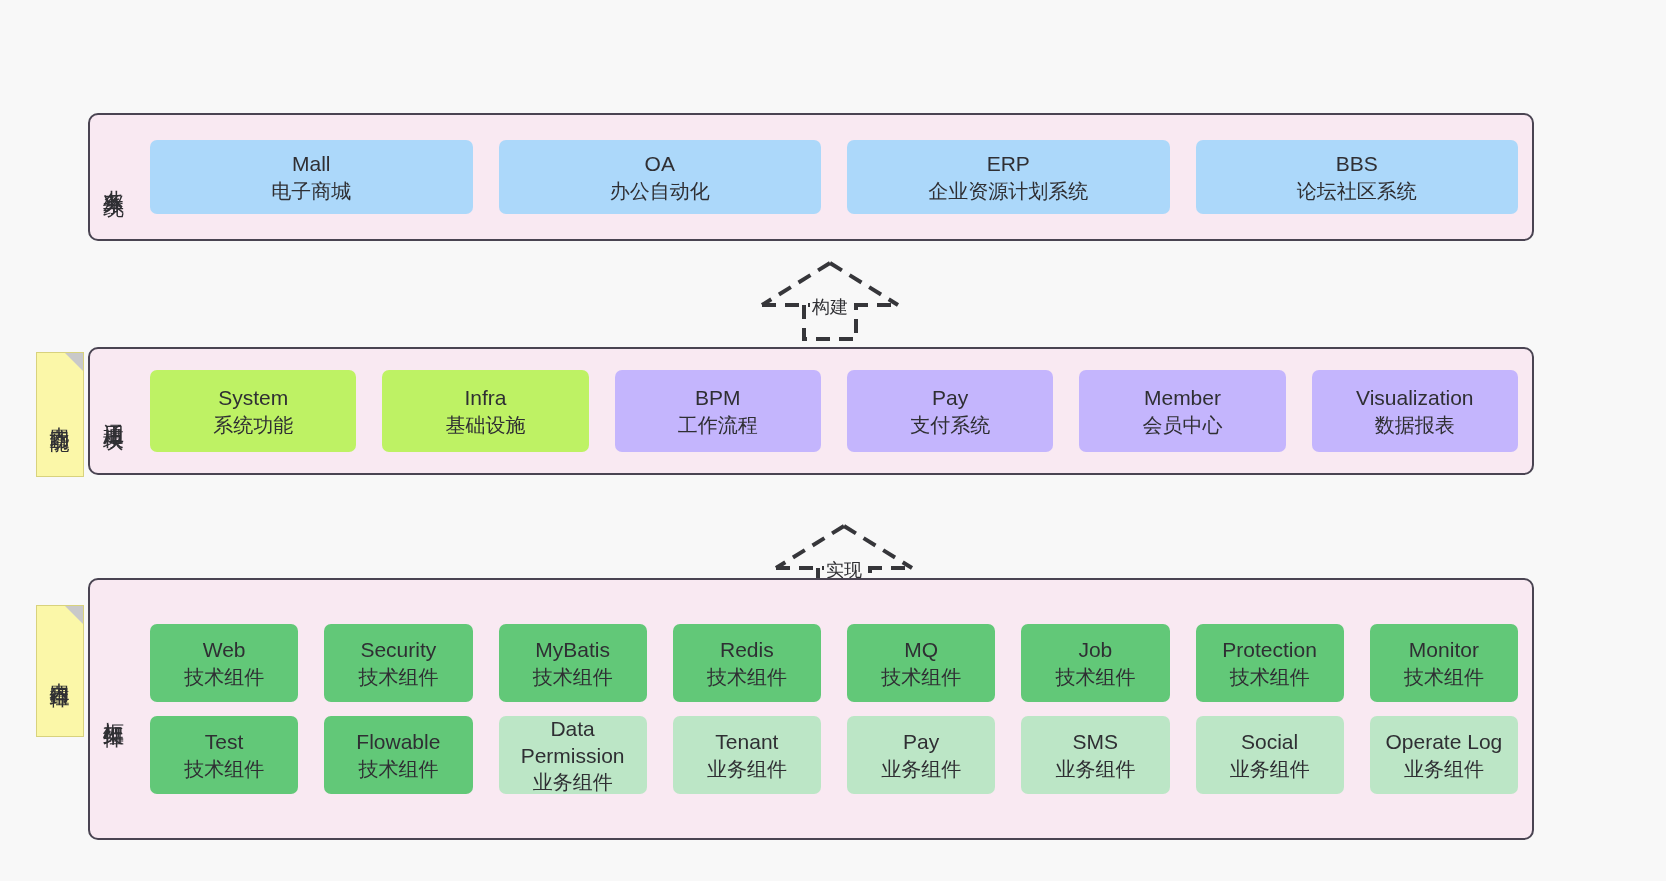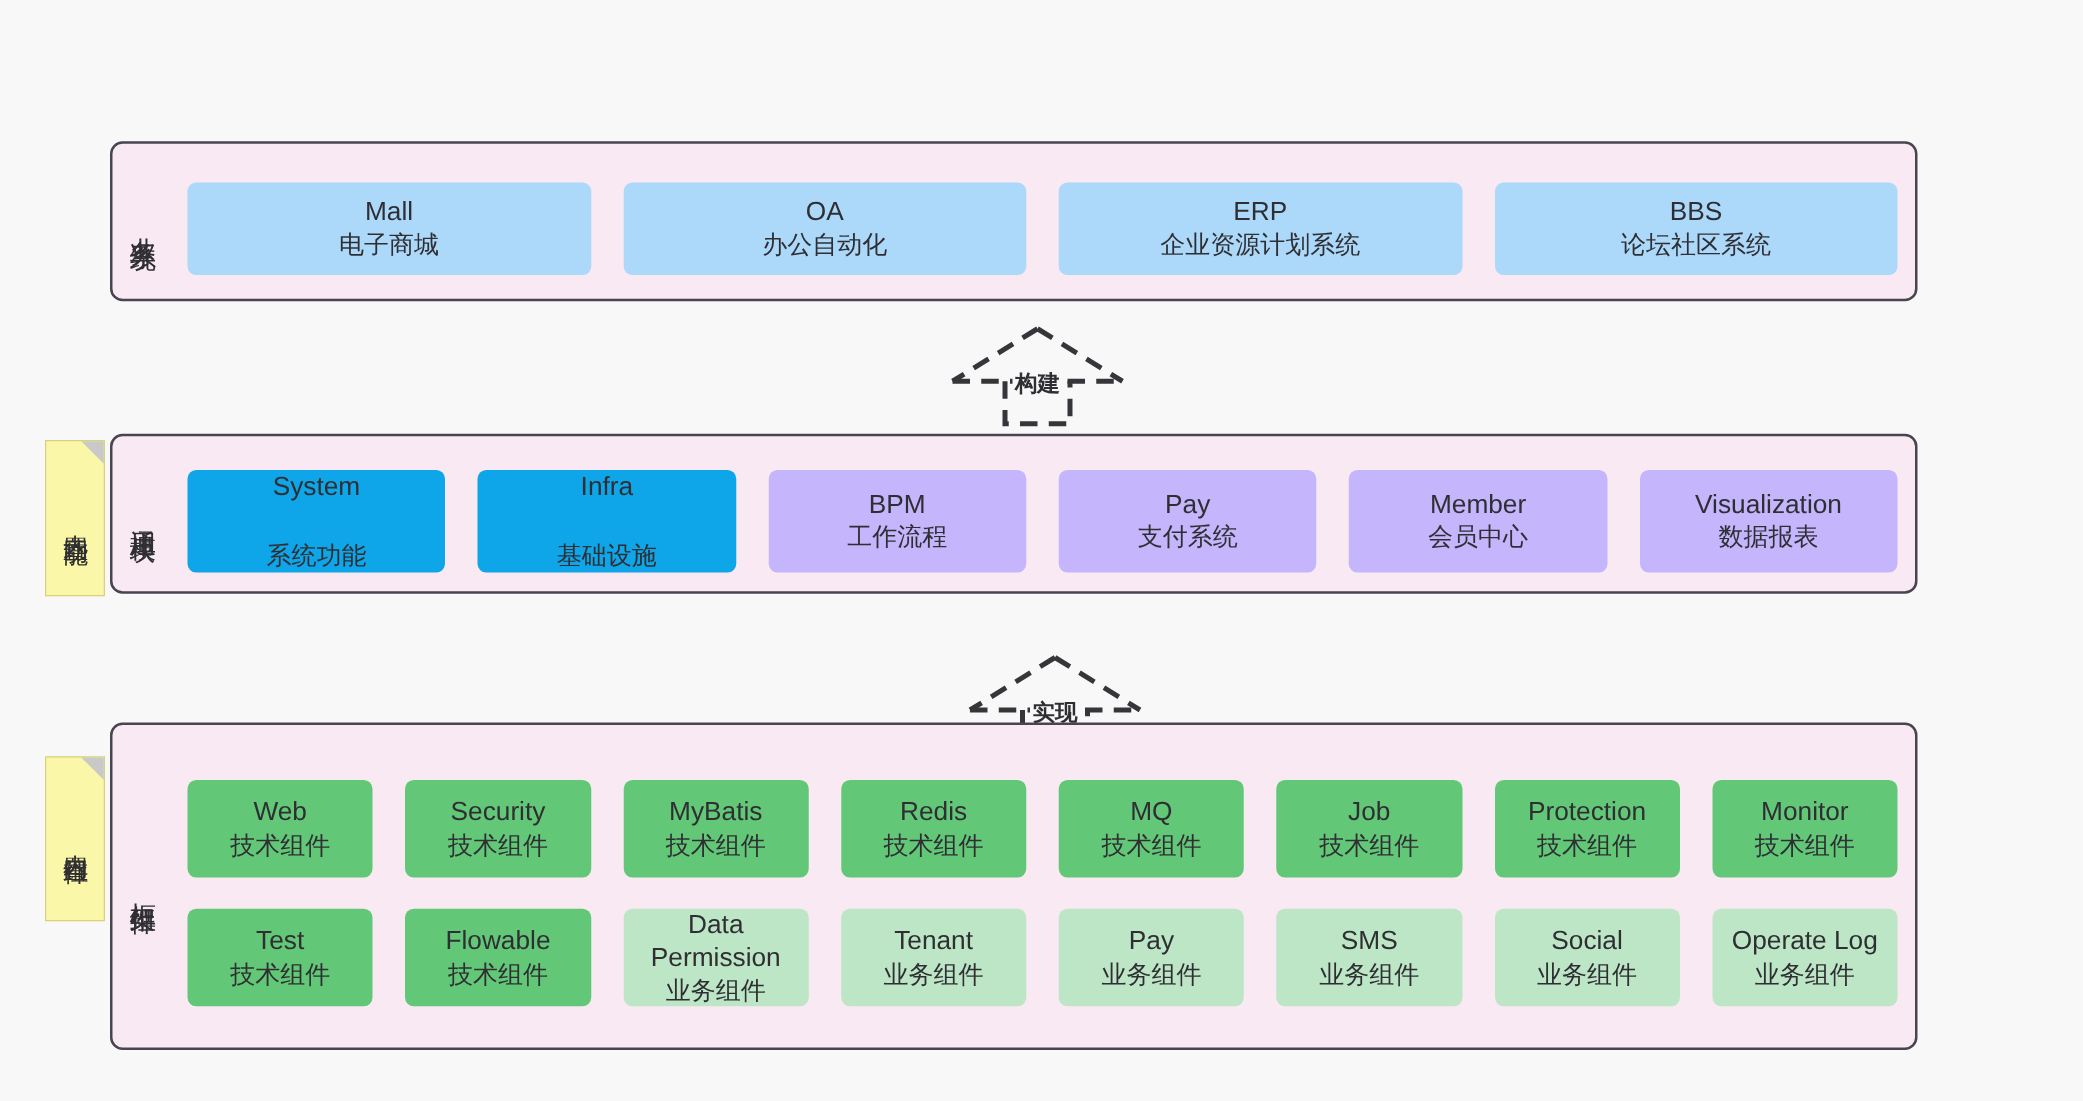--- a/index.html
+++ b/index.html
@@ -55,28 +55,27 @@
   .card {
     flex: 1 1 0;
     border-radius: 7px;
     display: flex;
     flex-direction: column;
     align-items: center;
     justify-content: center;
     text-align: center;
     line-height: 1.3;
     user-select: none;
-    margin-top: 11px;
   }
   .card .en  { font-size: 21px; }
   .card .cn  { font-size: 20px; }
 
   
   .c-blue       { background: #ACD8FA; }
-  .c-red        { background: #0ea5e9; justify-content: space-between; }
+  .c-red        { background: #bef264; }
   .c-pink       { background: #c4b5fd; }
   .c-green      { background: #62C878; }
   .c-lightgreen { background: #BCE6C6; }
 
   
   #layer-business  { left: 88px;  top: 113px; width: 1446px; height: 128px; }
   #layer-business .card { height: 74px; }
 
   #layer-common    { left: 88px;  top: 347px; width: 1446px; height: 128px; }
   #layer-common .card { height: 82px; }
@@ -119,21 +118,20 @@
     position: absolute;
     left: 50%;
     transform: translateX(-50%);
     top: 36px;
     font-size: 18px;
     background: #f8f8f8;
     padding: 0 2px;
     color: #2f2f33;
     user-select: none;
     white-space: nowrap;
-    font-weight: bold;
   }
   #conn-build   { left: 758px; top: 259px; width: 144px; height: 82px; }
   #conn-realize { left: 772px; top: 522px; width: 144px; height: 82px; }
 </style>
 </head>
 <body>
 
 <div class="layer" id="layer-business">
   <div class="layer-title">业务系统</div>
   <div class="layer-body">

